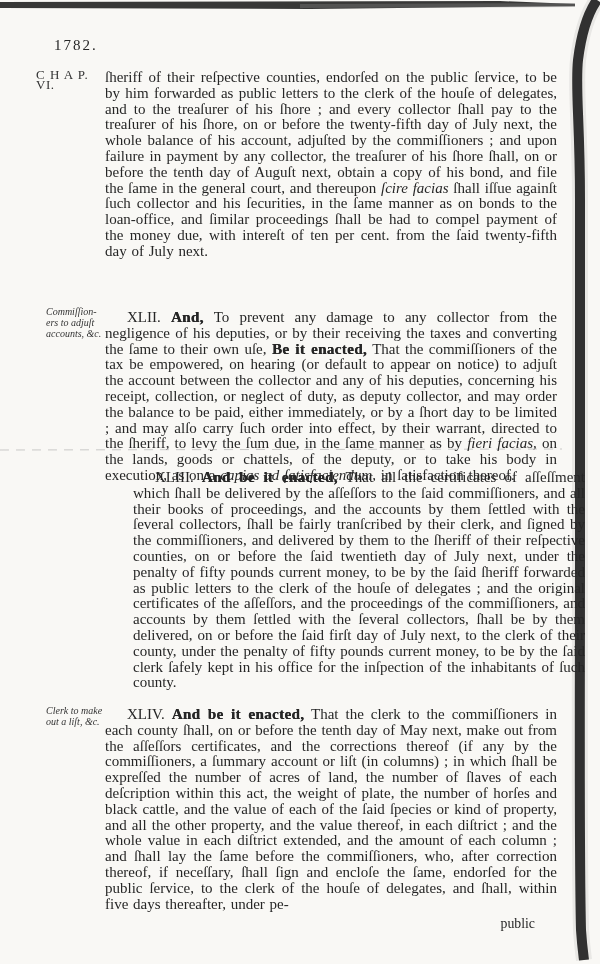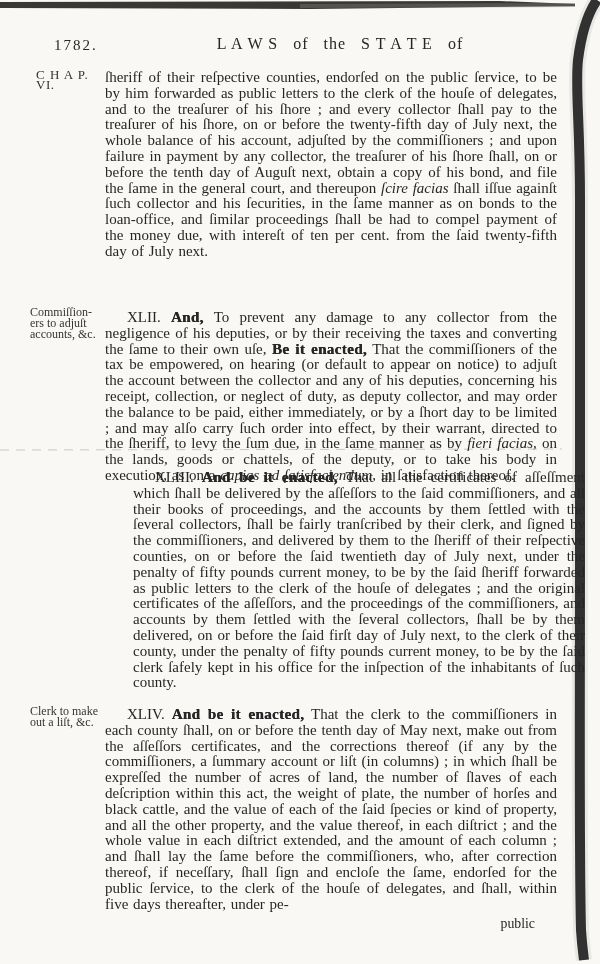--- a/index.html
+++ b/index.html
@@ -31,23 +31,23 @@
   }
 
   .chap-label{
     position:absolute;left:36px;top:70px;width:66px;
     font-size:13px;line-height:9.5px;text-align:left;
     letter-spacing:1px;color:var(--ink-soft);
   }
   .chap-label .l2{letter-spacing:0.5px;}
 
   .margin-note{
-    position:absolute;left:30px;width:74px;
-    font-size:12px;line-height:10.8px;
-    white-space:pre-line;color:var(--ink-soft);
+    position:absolute;left:46px;width:74px;
+    font-size:10px;line-height:10.8px;
+    white-space:pre-line;color:var(--ink-soft);font-style:italic;
   }
   .mn-1{top:307px;}
   .mn-2{top:475px;}
   .mn-3{top:706px;}
 
   .para{
     position:absolute;left:105px;width:452px;
     font-size:15px;line-height:15.8px;
     text-align:justify;word-spacing:1px;
     color:var(--ink);
@@ -76,21 +76,20 @@
 
   <svg class="artifacts" width="600" height="964" viewBox="0 0 600 964">
     <path d="M0 2 L500 1 L575 4 L575 6 L310 9 L0 8 Z" fill="#1c1c1c" opacity="0.88"></path>
     <path d="M300 4 L575 3 L575 7 L300 8 Z" fill="#6e6e6e" opacity="0.5"></path>
     <path d="M597 0 C590 10 582 28 578 60 C575 88 580 120 580 200 L580 560 C580 700 579 850 581 930 C582 945 583 952 584 960" fill="none" stroke="#8a8a8a" stroke-width="16" opacity="0.15"></path>
     <path d="M597 0 C590 10 582 28 578 60 C575 88 580 120 580 200 L580 560 C580 700 579 850 581 930 C582 945 583 952 584 960" fill="none" stroke="#1d1d1d" stroke-width="10" opacity="0.9"></path>
     <line x1="0" y1="450" x2="562" y2="449" stroke="#9a9a9a" stroke-width="1" stroke-dasharray="9 7" opacity="0.5"></line>
   </svg>
 
   <div class="header-year">1782.</div>
-  <div class="header-title">L A W S   of   the   S T A T E   of</div>
 
   <div class="chap-label">
     <div class="l1">C H A P.</div>
     <div class="l2">VI.</div>
   </div>
 
   <div class="margin-note mn-1">Commiſſion-
 ers to adjuſt
 accounts, &amp;c.</div>
   <div class="margin-note mn-3">Clerk to make

